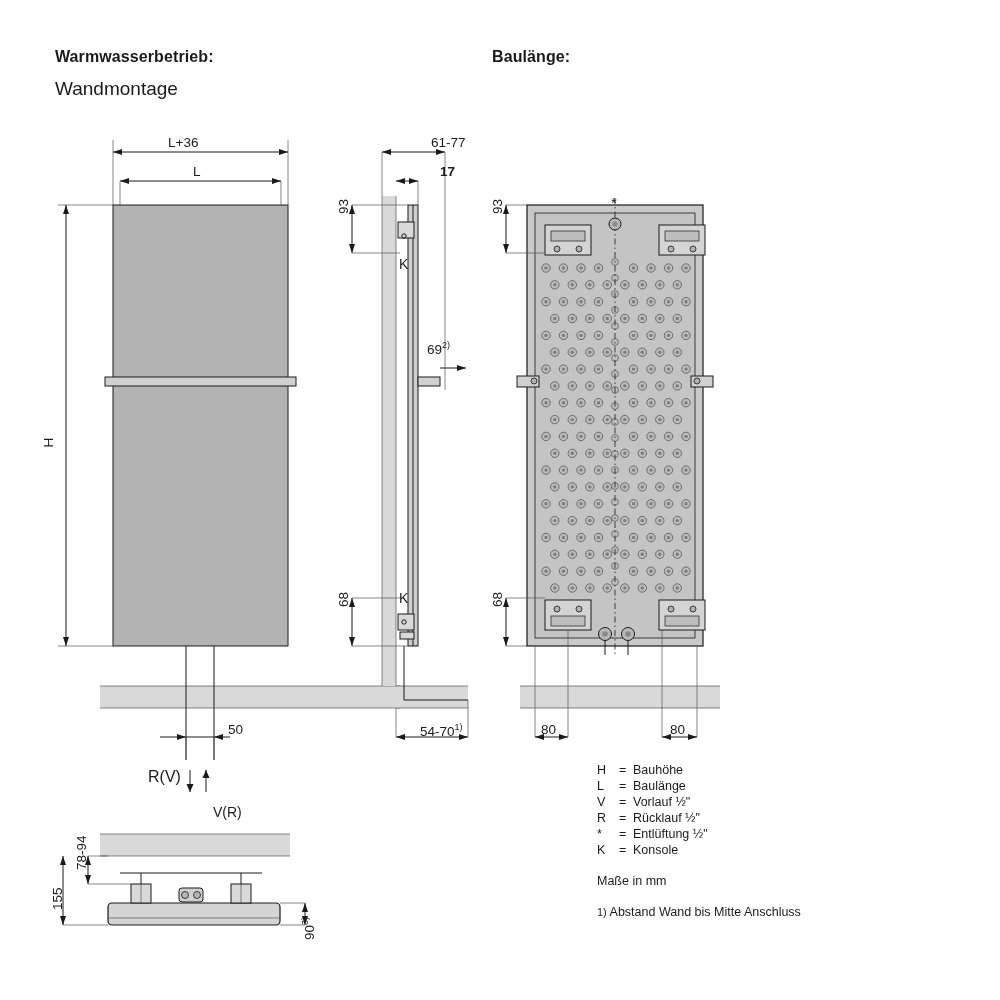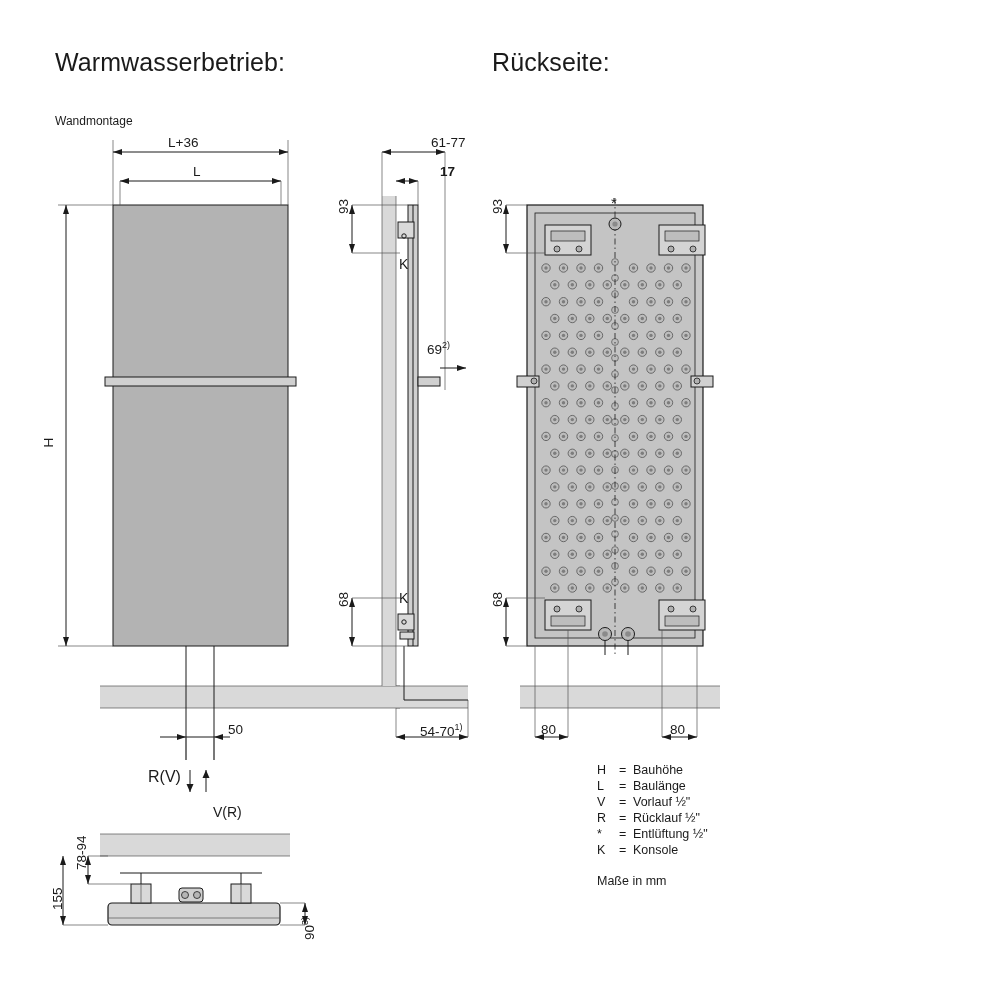--- a/index.html
+++ b/index.html
@@ -10,28 +10,27 @@
   body {
     width: 1000px;
     height: 1000px;
     position: relative;
     font-family: "Liberation Sans", sans-serif;
     color: #1a1a1a;
     overflow: hidden;
   }
   .abs { position: absolute; }
   .title {
-    font-size: 25px;
+    font-size: 16px;
+    font-weight: bold;
+    letter-spacing: 0.1px;
+  }
+  .subtitle {
+    font-size: 19px;
     font-weight: normal;
-    letter-spacing: 0.1px;
-  }
-  .subtitle {
-    font-size: 12px;
-    font-weight: normal;
-    margin-top: 36px;
   }
   .dim {
     font-size: 13.5px;
     font-weight: normal;
     white-space: nowrap;
   }
   .legend {
     font-size: 12.5px;
     line-height: 17px;
     white-space: nowrap;
@@ -52,21 +51,21 @@
   svg { display: block; }
   .ln { stroke: #1a1a1a; stroke-width: 1; fill: none; }
   .ln-thin { stroke: #555; stroke-width: 0.7; fill: none; }
   .ln-dash { stroke: #1a1a1a; stroke-width: 0.8; fill: none; stroke-dasharray: 6 3 1.5 3; }
 </style>
 </head>
 <body>
 
 <div class="abs title" style="left:55px; top:48px;">Warmwasserbetrieb:</div>
 <div class="abs subtitle" style="left:55px; top:78px;">Wandmontage</div>
-<div class="abs title" style="left:492px; top:48px;">Rückseite:</div>
+<div class="abs title" style="left:492px; top:48px;">Baulänge:</div>
 
 <svg class="abs" style="left:0; top:0;" width="1000" height="1000">
 
   <rect x="100" y="686" width="300" height="22" fill="#d9d9d9" stroke="none"></rect>
   <line class="ln-thin" x1="100" y1="686" x2="400" y2="686"></line>
   <line class="ln-thin" x1="100" y1="708" x2="400" y2="708"></line>
 
   <rect x="113" y="205" width="175" height="176" fill="#b3b3b3" stroke="#1a1a1a" stroke-width="1"></rect>
   <rect x="113" y="385" width="175" height="261" fill="#b3b3b3" stroke="#1a1a1a" stroke-width="1"></rect>
 
@@ -673,13 +672,17 @@
       <td class="sym">K</td>
       <td class="eq">=</td>
       <td>Konsole</td>
     </tr>
   </tbody>
 </table>
 
 <div class="abs legend" style="left:597px; top:873px;">Maße in mm</div>
 
 <div class="abs notes" style="left:597px; top:904px;">
+  <div>
+    <span class="sup" style="font-size:11px; vertical-align:baseline;">1)</span>
+    <span>Abstand Wand bis Mitte Anschluss</span>
+  </div>
 </div>
 
 </body></html>

